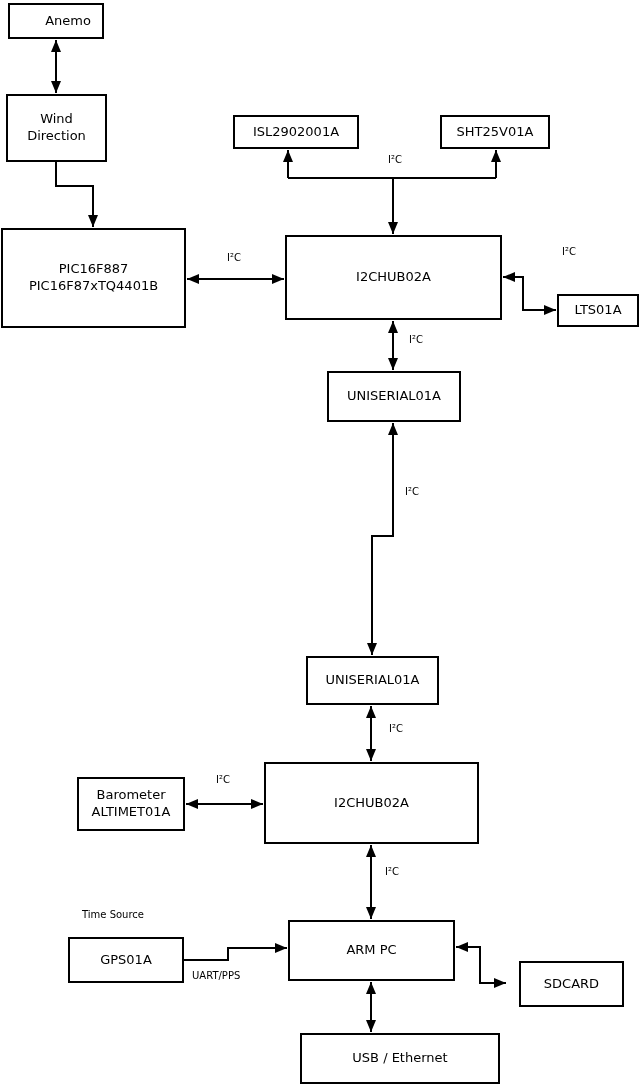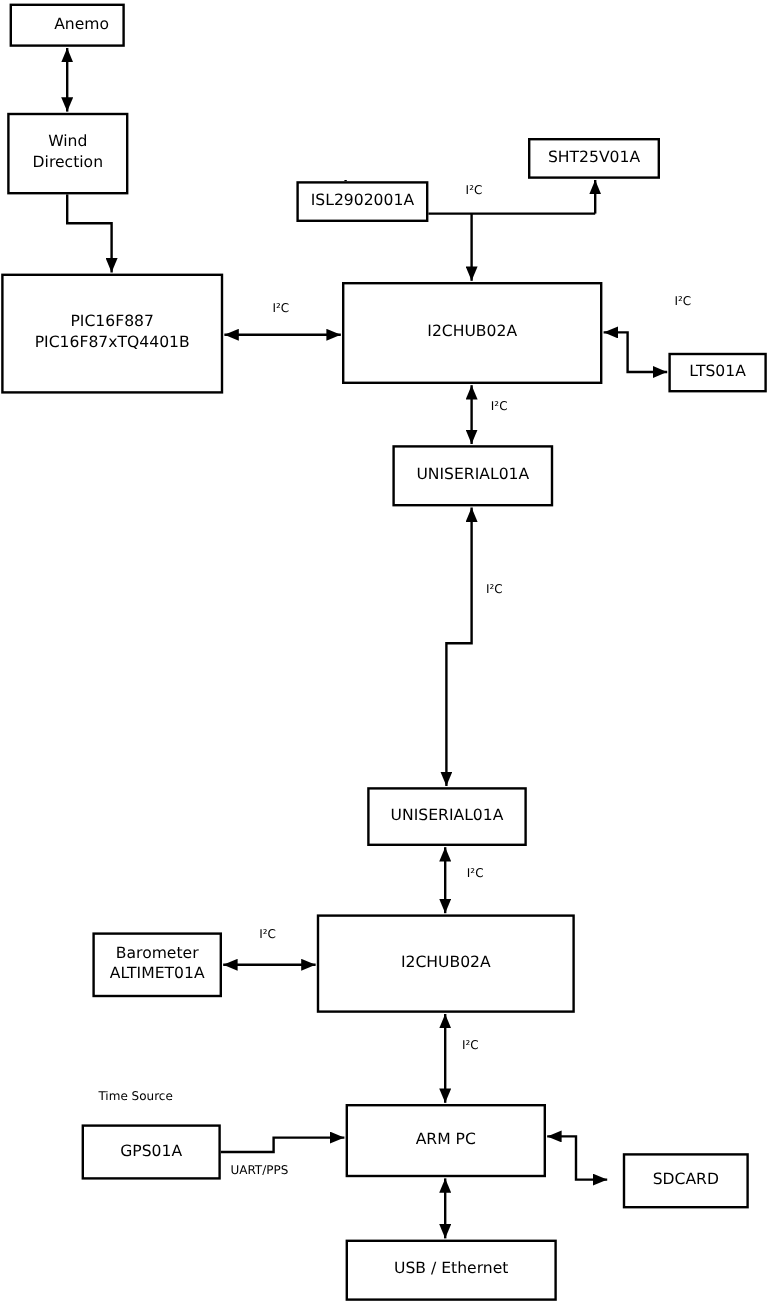--- a/index.html
+++ b/index.html
@@ -79,33 +79,33 @@
     <path d="M172,960 L228,960 L228,948 L287,948" marker-end="url(#mEnd)"></path>
     <path d="M456,947 L480,947 L480,983 L506,983" marker-start="url(#mStart)" marker-end="url(#mEnd)"></path>
     <path d="M371,982 L371,1032" marker-start="url(#mStart)" marker-end="url(#mEnd)"></path>
   </svg>
 
   <div class="node" style="left:8px;   top:3px;   width:96px;  height:36px;padding-left:24px;">Anemo</div>
   <div class="node" style="left:6px;   top:94px;  width:101px; height:68px;">Wind
 Direction</div>
   <div class="node" style="left:1px;   top:228px; width:185px; height:100px;">PIC16F887
 PIC16F87xTQ4401B</div>
-  <div class="node" style="left:247px; top:115px; width:110px; height:34px;margin-top:36px;">ISL2902001A</div>
+  <div class="node" style="left:233px; top:115px; width:126px; height:34px;">ISL2902001A</div>
   <div class="node" style="left:440px; top:115px; width:110px; height:34px;">SHT25V01A</div>
   <div class="node" style="left:285px; top:235px; width:217px; height:85px;">I2CHUB02A</div>
   <div class="node" style="left:557px; top:294px; width:82px;  height:33px;">LTS01A</div>
   <div class="node" style="left:327px; top:371px; width:134px; height:51px;">UNISERIAL01A</div>
   <div class="node" style="left:306px; top:656px; width:133px; height:49px;">UNISERIAL01A</div>
   <div class="node" style="left:264px; top:762px; width:215px; height:82px;">I2CHUB02A</div>
   <div class="node" style="left:77px;  top:777px; width:108px; height:54px;">Barometer
 ALTIMET01A</div>
   <div class="node" style="left:68px;  top:937px; width:116px; height:46px;">GPS01A</div>
   <div class="node" style="left:288px; top:920px; width:167px; height:61px;">ARM PC</div>
   <div class="node" style="left:507px; top:961px; width:105px; height:46px;margin-left:12px;">SDCARD</div>
-  <div class="node" style="left:288px; top:1033px; width:176px; height:51px;">USB / Ethernet</div>
+  <div class="node" style="left:300px; top:1033px; width:200px; height:51px;">USB / Ethernet</div>
 
   <span class="elabel" style="left:227px; top:251px;">I²C</span>
   <span class="elabel" style="left:388px; top:153px;">I²C</span>
   <span class="elabel" style="left:562px; top:245px;">I²C</span>
   <span class="elabel" style="left:409px; top:333px;">I²C</span>
   <span class="elabel" style="left:405px; top:485px;">I²C</span>
   <span class="elabel" style="left:389px; top:722px;">I²C</span>
   <span class="elabel" style="left:216px; top:773px;">I²C</span>
   <span class="elabel" style="left:385px; top:865px;">I²C</span>
   <span class="elabel" style="left:82px;  top:908px;">Time Source</span>

